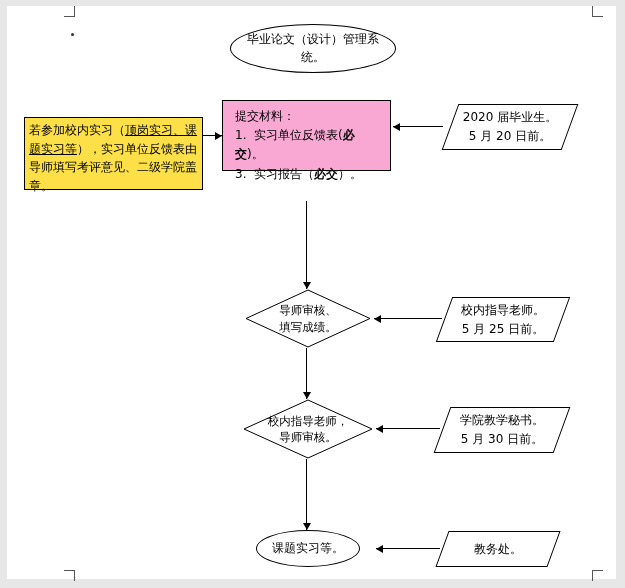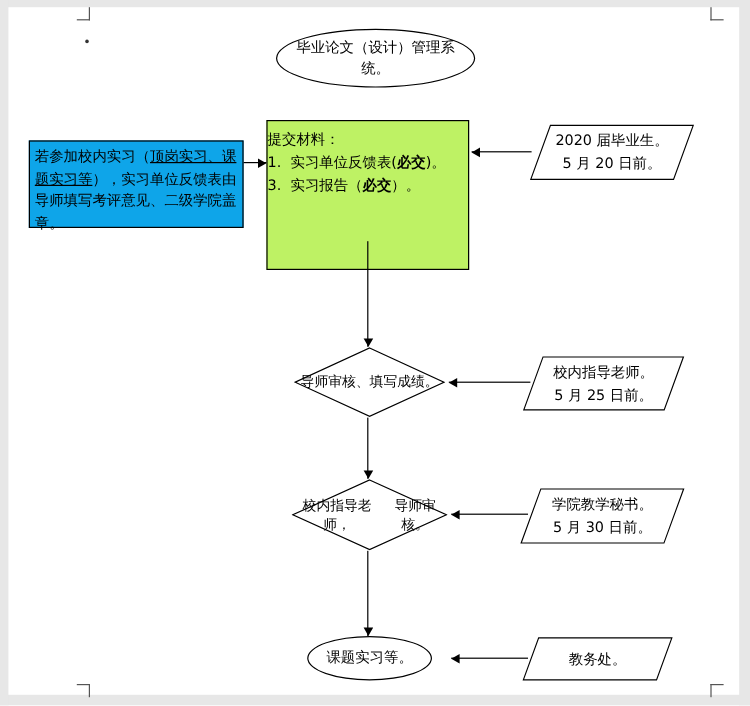--- a/index.html
+++ b/index.html
@@ -27,49 +27,49 @@
   .shape{position:absolute;box-sizing:border-box;}
   .terminator{
     border:1px solid #000;border-radius:50%;
     display:flex;flex-direction:column;align-items:center;justify-content:center;
     text-align:center;line-height:1.45;background:#fff;
   }
   .start{left:230px;top:24px;width:166px;height:49px;}
   .end{left:256px;top:530px;width:104px;height:37px;}
 
   .process{
-    left:222px;top:100px;width:169px;height:125px;
-    border:1px solid #000;background:#bef264;padding:6px 0;line-height:1.6;
+    left:222px;top:100px;width:169px;height:71px;
+    border:1px solid #000;background:#f9a8d4;padding:6px 12px;line-height:1.6;
   }
   .process .li{white-space:pre-wrap;}
 
   .note{
     left:24px;top:117px;width:179px;height:73px;
-    border:1px solid #000;background:#0ea5e9;padding:3px 4px;line-height:1.55;
+    border:1px solid #000;background:#fde047;padding:3px 4px;line-height:1.55;
   }
   .u{text-decoration:underline;}
   b{font-weight:bold;}
 
   .para{
     border:1px solid #000;background:#fff;transform:skewX(-20deg);
   }
   .para .inner{
     position:absolute;inset:0;transform:skewX(20deg);
     display:flex;flex-direction:column;align-items:center;justify-content:center;
     text-align:center;line-height:1.55;
   }
   .io1{left:450px;top:104px;width:120px;height:46px;}
   .io2{left:444px;top:297px;width:118px;height:45px;}
   .io3{left:442px;top:407px;width:120px;height:46px;}
   .io4{left:442px;top:531px;width:112px;height:36px;}
 
   .diamond{position:absolute;}
   .diamond svg{position:absolute;left:0;top:0;display:block;}
   .diamond .dtext{
-    position:absolute;inset:0;display:flex;
+    position:absolute;inset:0;display:flex;flex-direction:column;
     align-items:center;justify-content:center;text-align:center;
     line-height:1.4;font-size:11.5px;
   }
   .d1{left:245px;top:289px;width:126px;height:59px;}
   .d2{left:243px;top:399px;width:130px;height:60px;}
 
   
   .arrow-h{position:absolute;height:0;border-top:1px solid #000;}
   .arrow-v{position:absolute;width:0;border-left:1px solid #000;}
   .head{position:absolute;width:0;height:0;}

